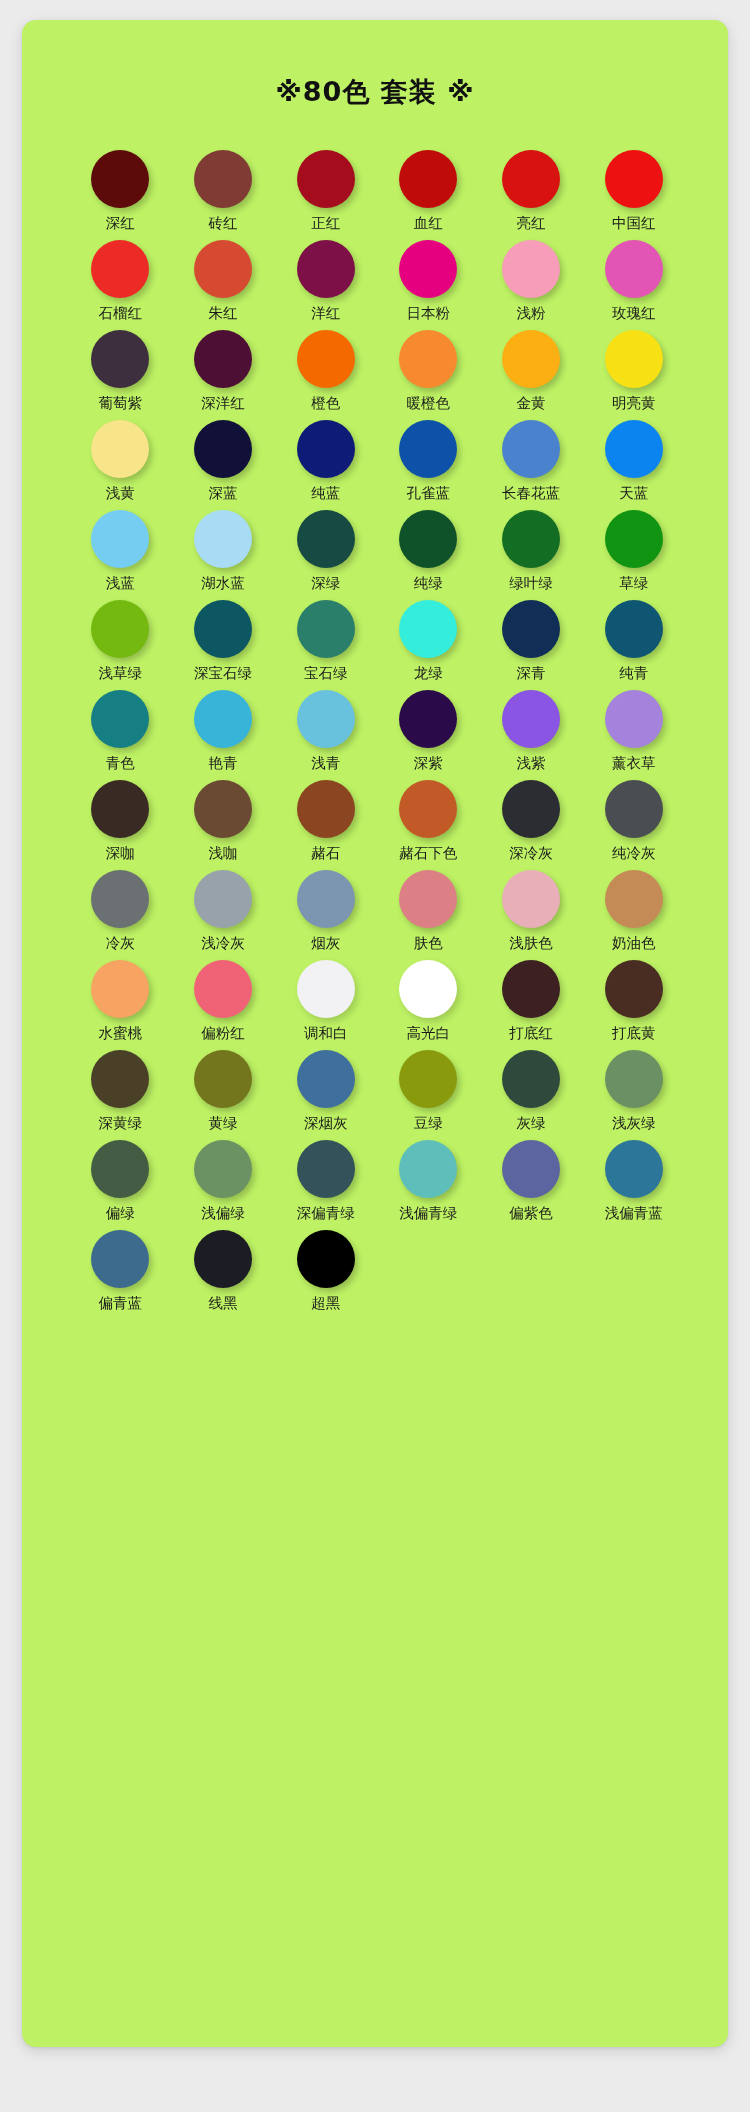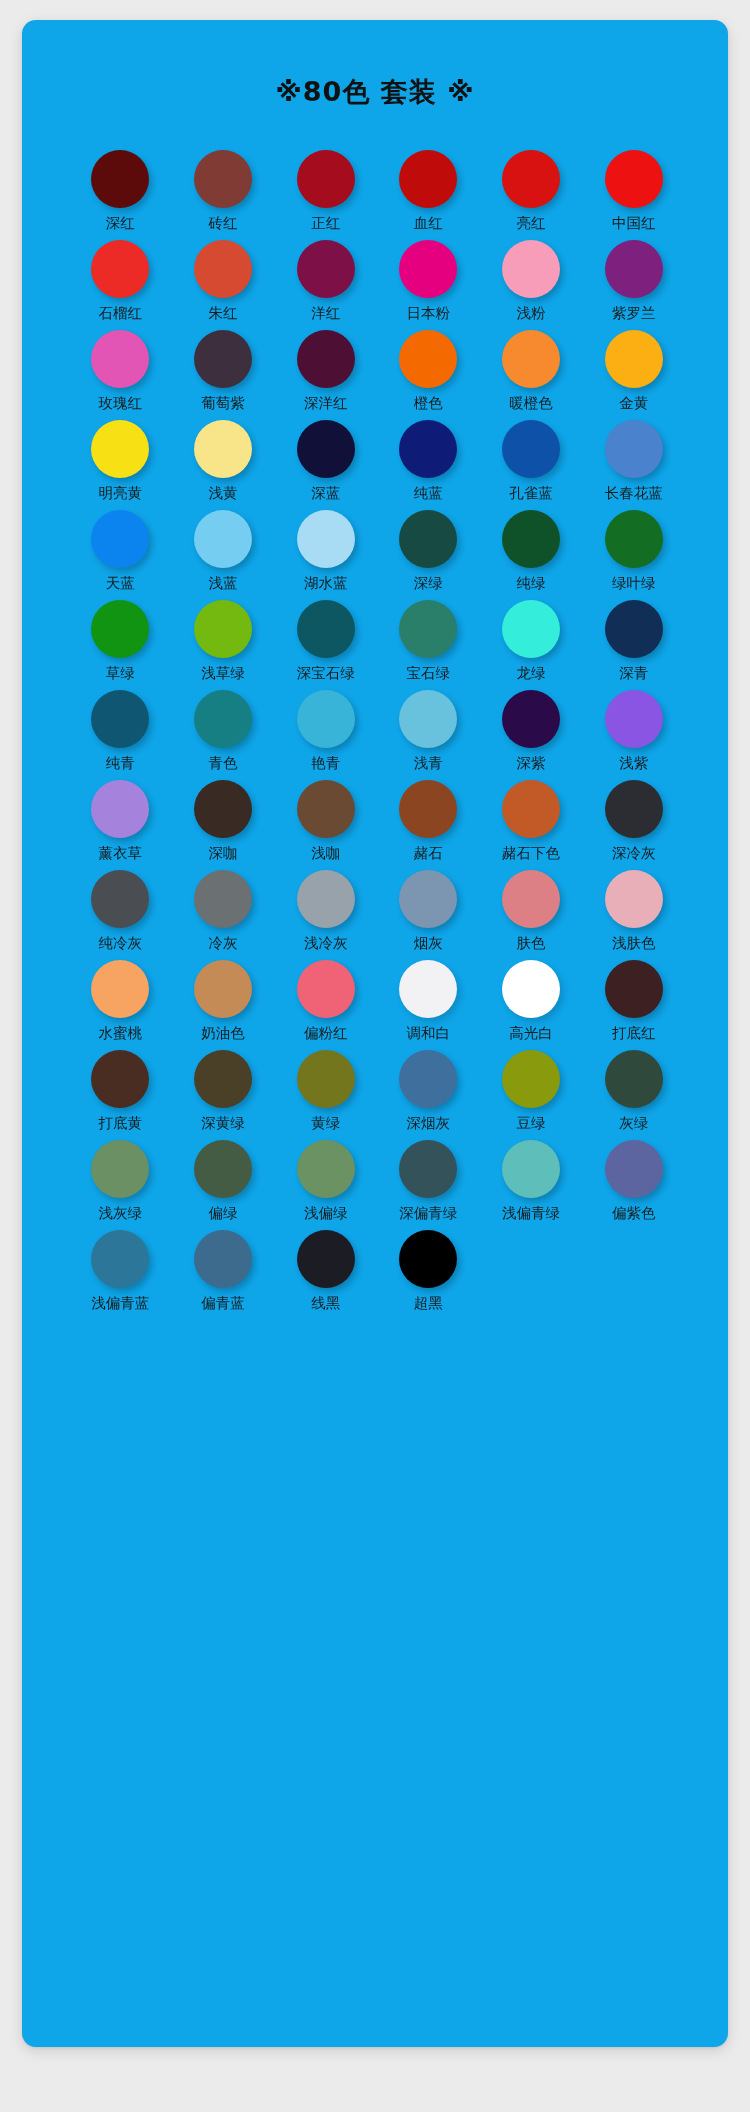--- a/index.html
+++ b/index.html
@@ -15,21 +15,21 @@
     -webkit-font-smoothing: antialiased;
     overflow: hidden;
   }
 
   #palette-card {
     position: absolute;
     left: 22px;
     top: 20px;
     width: 706px;
     height: 2027px;
-    background: #0ea5e9;
+    background: #bef264;
     border-radius: 14px;
     box-shadow: 0 4px 14px rgba(0,0,0,0.13), 0 1px 3px rgba(0,0,0,0.08);
     box-sizing: border-box;
     overflow: hidden;
   }
 
   #palette-title {
     width: 100%;
     text-align: center;
     font-size: 27px;
@@ -132,24 +132,20 @@
       </li>
       <li class="swatch-cell">
         <div class="swatch-dot" title="#E50080" style="background: rgb(229, 0, 128);"></div>
         <div class="swatch-label">日本粉</div>
       </li>
       <li class="swatch-cell">
         <div class="swatch-dot" title="#F79CB9" style="background: rgb(247, 156, 185);"></div>
         <div class="swatch-label">浅粉</div>
       </li>
       <li class="swatch-cell">
-        <div class="swatch-dot" title="#7D207E" style="background: rgb(125, 32, 126);"></div>
-        <div class="swatch-label">紫罗兰</div>
-      </li>
-      <li class="swatch-cell">
         <div class="swatch-dot" title="#E355B4" style="background: rgb(227, 85, 180);"></div>
         <div class="swatch-label">玫瑰红</div>
       </li>
       <li class="swatch-cell">
         <div class="swatch-dot" title="#3E2F3E" style="background: rgb(62, 47, 62);"></div>
         <div class="swatch-label">葡萄紫</div>
       </li>
       <li class="swatch-cell">
         <div class="swatch-dot" title="#4E0F35" style="background: rgb(78, 15, 53);"></div>
         <div class="swatch-label">深洋红</div>
@@ -304,28 +300,28 @@
       </li>
       <li class="swatch-cell">
         <div class="swatch-dot" title="#DC8086" style="background: rgb(220, 128, 134);"></div>
         <div class="swatch-label">肤色</div>
       </li>
       <li class="swatch-cell">
         <div class="swatch-dot" title="#E8AFB9" style="background: rgb(232, 175, 185);"></div>
         <div class="swatch-label">浅肤色</div>
       </li>
       <li class="swatch-cell">
+        <div class="swatch-dot" title="#C48B56" style="background: rgb(196, 139, 86);"></div>
+        <div class="swatch-label">奶油色</div>
+      </li>
+      <li class="swatch-cell">
         <div class="swatch-dot" title="#F7A463" style="background: rgb(247, 164, 99);"></div>
         <div class="swatch-label">水蜜桃</div>
       </li>
       <li class="swatch-cell">
-        <div class="swatch-dot" title="#C48B56" style="background: rgb(196, 139, 86);"></div>
-        <div class="swatch-label">奶油色</div>
-      </li>
-      <li class="swatch-cell">
         <div class="swatch-dot" title="#F06377" style="background: rgb(240, 99, 119);"></div>
         <div class="swatch-label">偏粉红</div>
       </li>
       <li class="swatch-cell">
         <div class="swatch-dot is-white" title="#F2F2F4" style="background: rgb(242, 242, 244);"></div>
         <div class="swatch-label">调和白</div>
       </li>
       <li class="swatch-cell">
         <div class="swatch-dot is-white" title="#FFFFFF" style="background: rgb(255, 255, 255);"></div>
         <div class="swatch-label">高光白</div>

